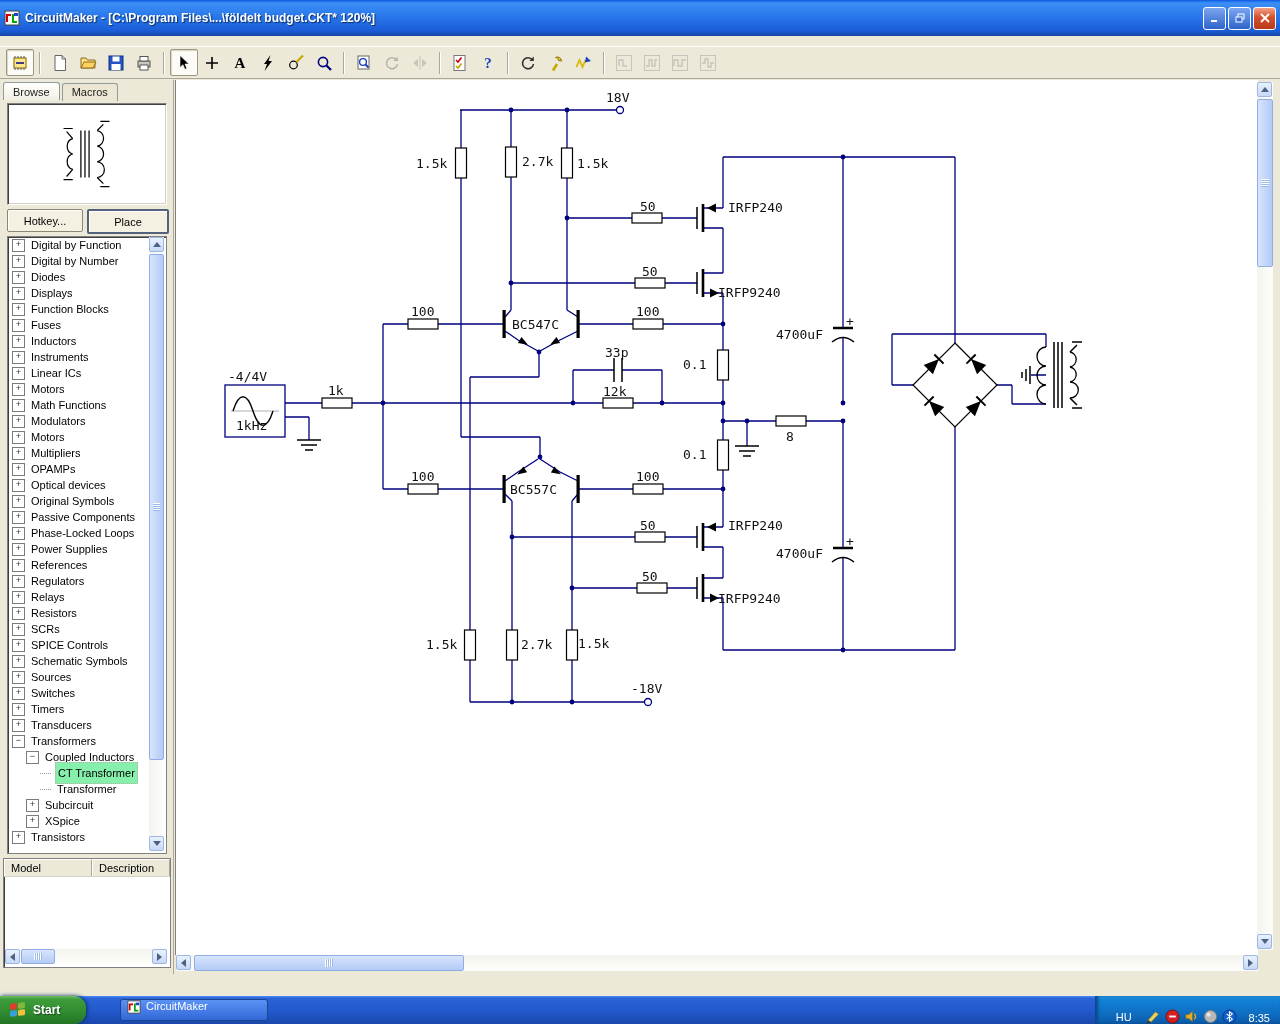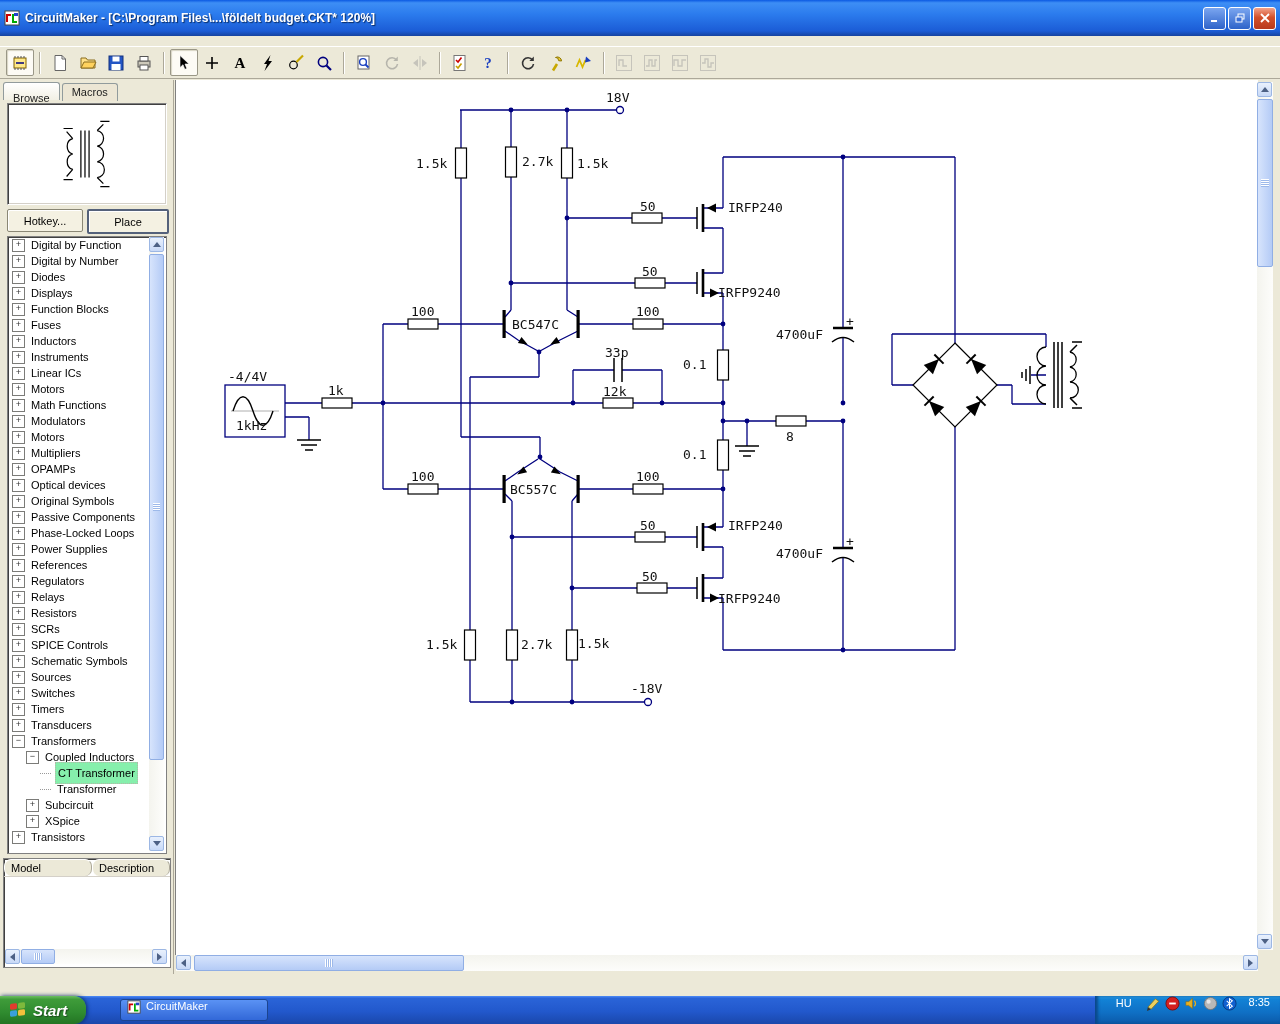--- a/index.html
+++ b/index.html
@@ -23,21 +23,21 @@
     border-top:1px solid #fff;border-bottom:1px solid #aca899;padding-left:6px;box-sizing:border-box;}
   .tb-btn{width:26px;height:25px;display:flex;align-items:center;justify-content:center;border:1px solid transparent;border-radius:2px;}
   .tb-btn.pressed{background:#fdfbf5;border:1px solid #9a9787;box-shadow:inset 1px 1px 1px #d8d4c4;}
   .tb-btn.disabled{opacity:.45;filter:grayscale(1);}
   .tb-sep{width:1px;height:22px;background:#aca899;border-right:1px solid #fff;margin:0 5px;}
 
   
   .sidebar{position:absolute;left:0;top:80px;width:174px;height:894px;background:#ece9d8;border-right:1px solid #aca899;box-sizing:border-box;}
   .tabs{position:absolute;left:3px;top:3px;height:18px;display:flex;}
   .tab{padding:2px 9px 2px 9px;border:1px solid #919b9c;border-bottom:none;border-radius:3px 3px 0 0;background:#ece6d4;margin-right:2px;color:#222;}
-  .tab.active{background:linear-gradient(180deg,#fff,#f2f0e4);position:relative;top:-1px;padding-top:9px;}
+  .tab.active{background:linear-gradient(180deg,#fff,#f2f0e4);position:relative;top:-1px;padding-top:3px;}
   .preview-box{position:absolute;left:7px;top:23px;width:158px;height:100px;background:#fff;
     border:1px solid #808080;border-right-color:#fff;border-bottom-color:#fff;box-shadow:inset 1px 1px 0 #404040, inset -1px -1px 0 #d4d0c8;}
   .side-btn{position:absolute;top:129px;height:21px;background:#f4f1e2;border:1px solid #8a8775;border-radius:2px;
     display:flex;align-items:center;justify-content:center;box-shadow:inset 1px 1px 0 #fff;}
   .side-btn.default{border:2px solid #54617a;}
   .tree-box{position:absolute;left:7px;top:156px;width:158px;height:616px;background:#fff;border:1px solid #808080;
     box-shadow:inset 1px 1px 0 #404040;overflow:hidden;}
   .tree-row{height:16px;display:flex;align-items:center;white-space:nowrap;}
   .expander{width:11px;height:11px;border:1px solid #7b7b78;background:#fff;display:inline-flex;align-items:center;justify-content:center;
     font-size:9px;line-height:9px;margin-right:4px;flex:none;font-family:"Liberation Mono",monospace;color:#333;}
@@ -68,24 +68,24 @@
 
   
   .canvas{position:absolute;left:175px;top:80px;width:1082px;height:875px;background:#fff;border-left:1px solid #808080;box-sizing:content-box;overflow:hidden;}
   .schematic-text{font-family:"DejaVu Sans Mono","Liberation Mono",monospace;font-size:13px;fill:#111;}
 
   
   .taskbar{position:absolute;left:0;top:996px;width:1280px;height:28px;display:flex;align-items:center;
     background:linear-gradient(180deg,#4e8df8 0%,#2a64d8 8%,#2258cc 55%,#1a47ab 100%);}
   .start-btn{height:28px;width:86px;border-radius:0 12px 12px 0;display:flex;align-items:center;gap:5px;padding-left:8px;box-sizing:border-box;
     background:linear-gradient(180deg,#6cbf62 0%,#3f9c3a 12%,#2f8b2f 60%,#237423 100%);box-shadow:1px 0 4px #0a2d66;}
-  .start-label{color:#fff;font-size:15px;font-weight:bold;font-style:italic;text-shadow:1px 1px 1px #1c4a1c;}
+  .start-label{color:#fff;font-size:12px;font-weight:bold;text-shadow:1px 1px 1px #1c4a1c;}
   .task-btn{margin-left:34px;height:22px;width:148px;border-radius:3px;display:flex;align-items:flex-start;gap:5px;padding-left:6px;box-sizing:border-box;
     background:linear-gradient(180deg,#5a92f4,#3268d8);border:1px solid #1c448f;color:#fff;font-size:11px;}
-  .tray{margin-left:auto;height:28px;display:flex;align-items:flex-start;
+  .tray{margin-left:auto;height:28px;display:flex;align-items:flex-end;
     background:linear-gradient(180deg,#2da0ea 0%,#1282d6 12%,#0f6fc4 60%,#0b59a8 100%);
     border-left:1px solid #0a4a8c;box-shadow:inset 2px 0 3px #0a4a8c;padding:0 10px 0 12px;gap:6px;}
   .lang-badge{color:#fff;font-size:11px;padding:1px 8px;}
   .tray-clock{color:#fff;font-size:11px;margin-left:6px;}
 
   .app-strip{position:absolute;left:0;top:974px;width:1280px;height:22px;background:#ece9d8;}
   .right-strip{position:absolute;left:1274px;top:80px;width:6px;height:894px;background:#ece9d8;}
 </style>
 </head>
 <body>
@@ -453,22 +453,22 @@
       <div class="sb-thumb" style="left:0;top:17px;width:15px;height:506px;">
           <span class="grip-v"></span>
         </div>
       <div class="sb-btn" style="left:0;top:599px;">
           <span class="arr down"></span>
         </div>
     </div>
 
     <div class="model-box">
       <div class="model-header">
-        <div class="model-col" style="width:88px;border-radius:7px;">Model</div>
-        <div class="model-col" style="flex:1;border-radius:7px;">Description</div>
+        <div class="model-col" style="width:88px;">Model</div>
+        <div class="model-col" style="flex:1;">Description</div>
       </div>
       <div style="height:72px;"></div>
       <div class="sb h" style="left:1px;top:90px;width:162px;height:15px;position:absolute;">
         <div class="sb-btn" style="left:0;top:0;">
             <span class="arr left"></span>
           </div>
         <div class="sb-thumb h" style="left:16px;top:0;width:34px;height:15px;">
             <span class="grip-h"></span>
           </div>
         <div class="sb-btn" style="right:0;top:0;">

